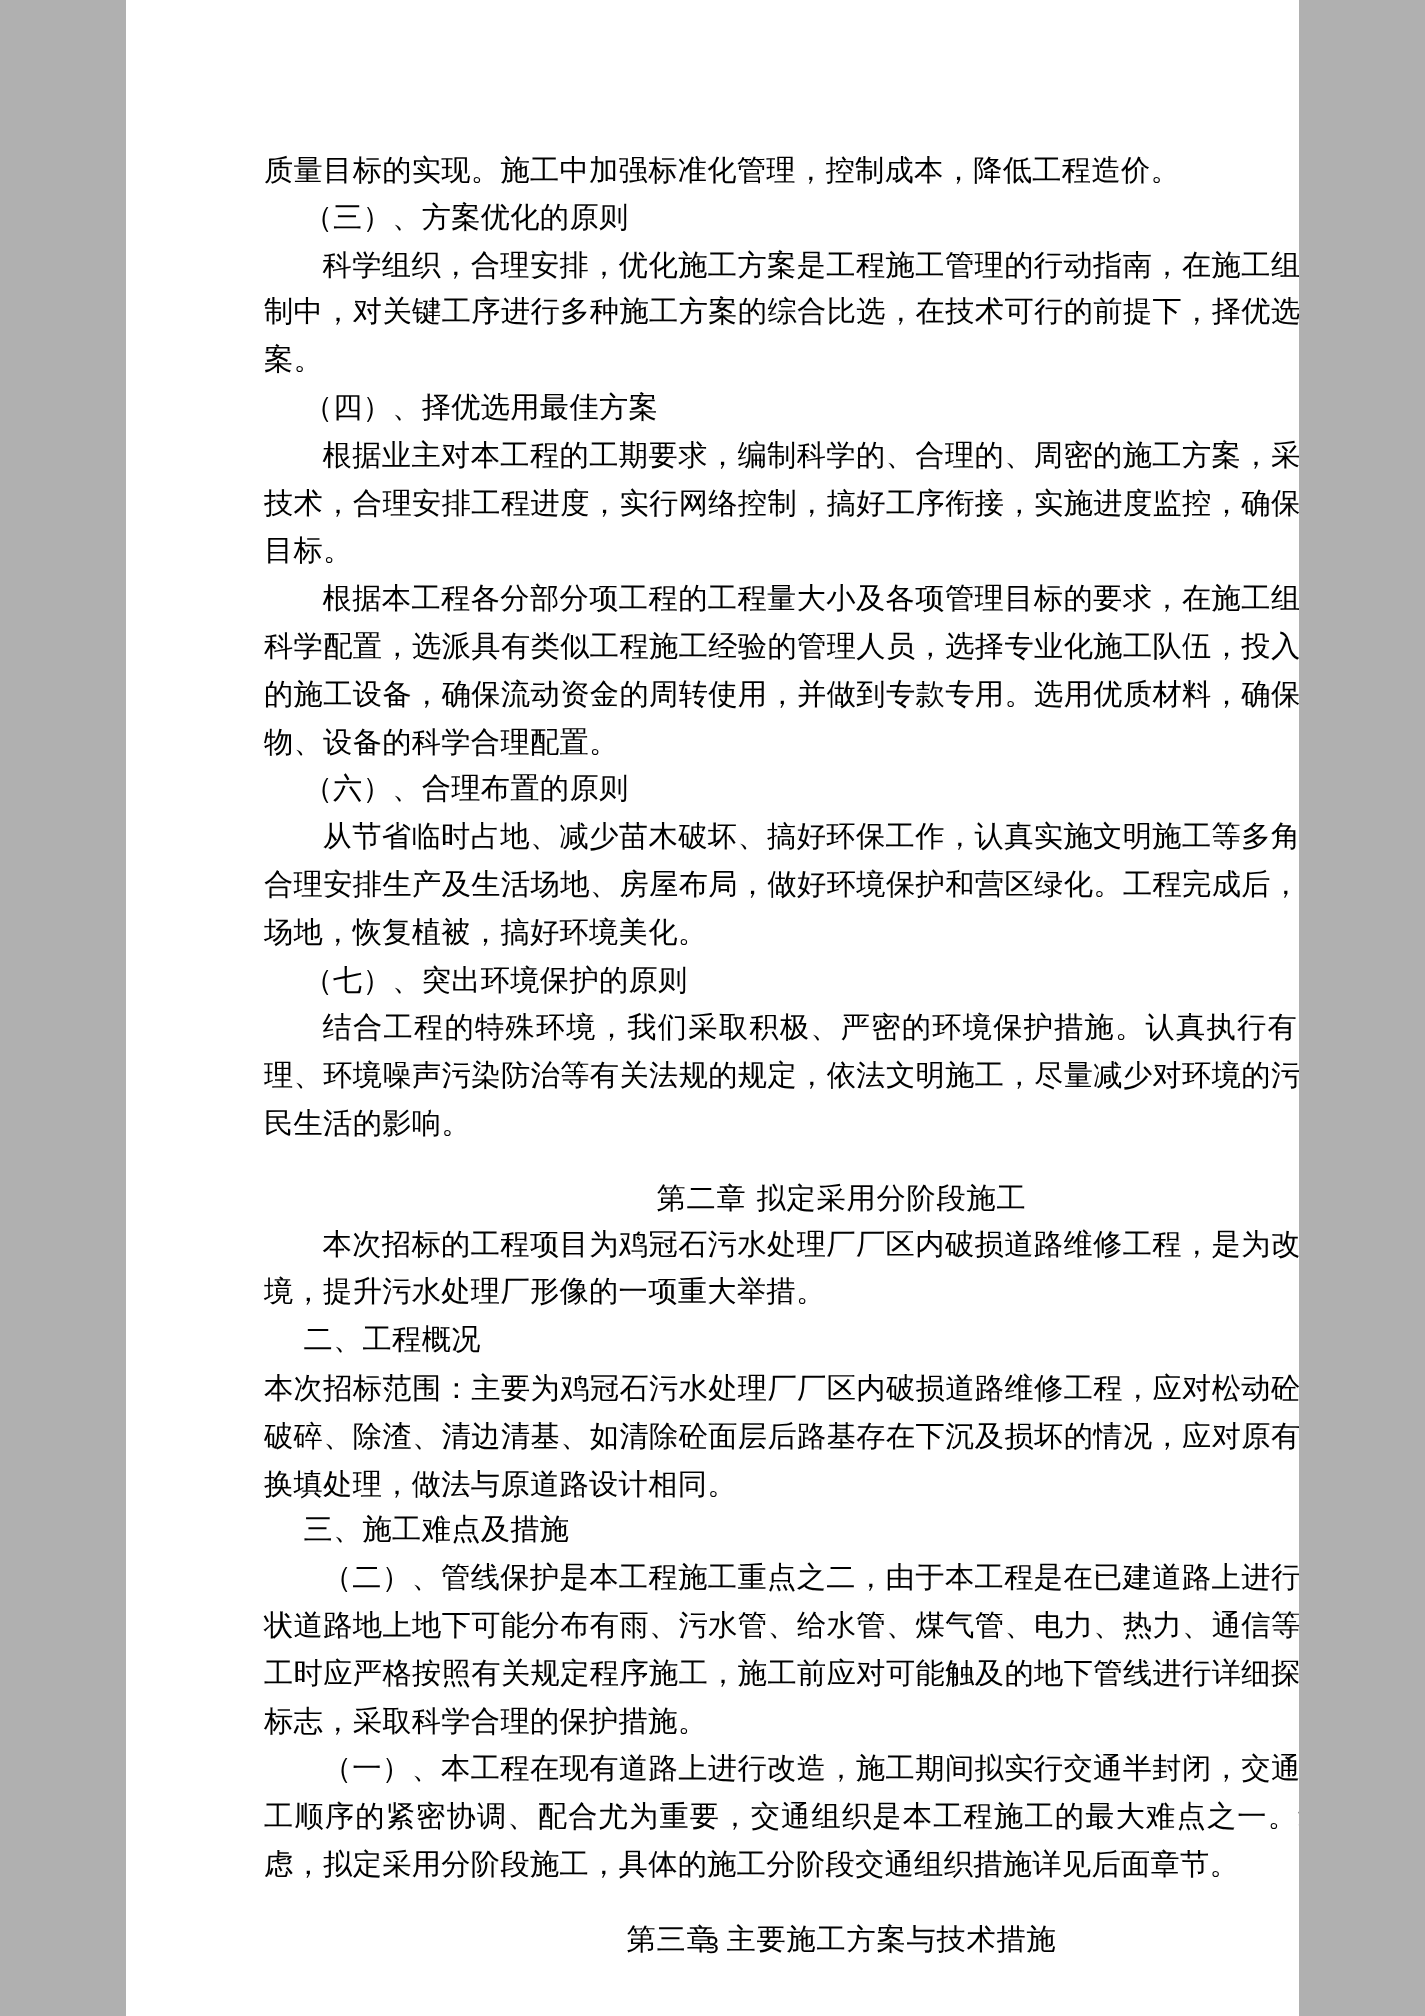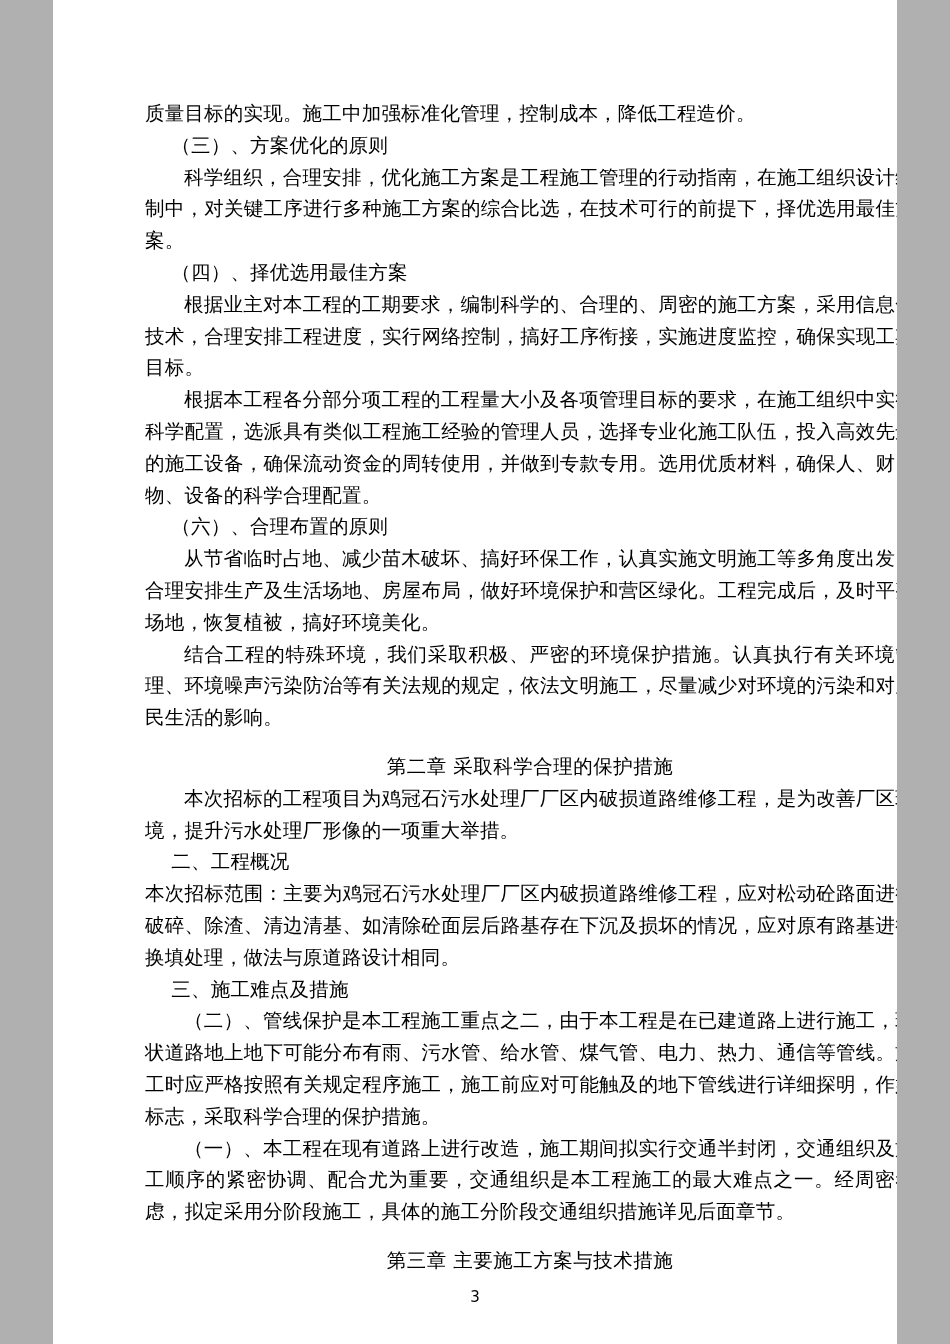--- a/index.html
+++ b/index.html
@@ -1,21 +1,21 @@
 <!DOCTYPE html>
 <html><head>
 <meta charset="utf-8">
 <style>
   html, body {
     margin: 0;
     padding: 0;
     background: #b0b0b0;
   }
   .page {
-    width: 844px;
+    width: 782px;
     height: 1344px;
     background: #ffffff;
     position: relative;
     box-sizing: border-box;
     margin: 0 auto;
     overflow: hidden;
   }
   .content {
     position: absolute;
     left: 92px;
@@ -72,25 +72,26 @@
   <div class="content doc-text">
 
     <p class="para">质量目标的实现。施工中加强标准化管理，控制成本，降低工程造价。</p>
     <p class="indent-sm">（三）、方案优化的原则</p>
     <p class="indent1">科学组织，合理安排，优化施工方案是工程施工管理的行动指南，在施工组织设计编制中，对关键工序进行多种施工方案的综合比选，在技术可行的前提下，择优选用最佳方案。</p>
     <p class="indent-sm">（四）、择优选用最佳方案</p>
     <p class="indent1">根据业主对本工程的工期要求，编制科学的、合理的、周密的施工方案，采用信息化技术，合理安排工程进度，实行网络控制，搞好工序衔接，实施进度监控，确保实现工期目标。</p>
     <p class="indent1">根据本工程各分部分项工程的工程量大小及各项管理目标的要求，在施工组织中实行科学配置，选派具有类似工程施工经验的管理人员，选择专业化施工队伍，投入高效先进的施工设备，确保流动资金的周转使用，并做到专款专用。选用优质材料，确保人、财、物、设备的科学合理配置。</p>
     <p class="indent-sm">（六）、合理布置的原则</p>
     <p class="indent1">从节省临时占地、减少苗木破坏、搞好环保工作，认真实施文明施工等多角度出发，合理安排生产及生活场地、房屋布局，做好环境保护和营区绿化。工程完成后，及时平整场地，恢复植被，搞好环境美化。</p>
+    <p class="indent-sm">（七）、突出环境保护的原则</p>
     <p class="indent1">结合工程的特殊环境，我们采取积极、严密的环境保护措施。认真执行有关环境管理、环境噪声污染防治等有关法规的规定，依法文明施工，尽量减少对环境的污染和对居民生活的影响。</p>
 
     <div class="gap"></div>
 
-    <p class="chapter-head">第二章   采取科学合理的保护措施</p>
+    <p class="chapter-head">第二章   拟定采用分阶段施工</p>
     <p class="indent1">本次招标的工程项目为鸡冠石污水处理厂厂区内破损道路维修工程，是为改善厂区环境，提升污水处理厂形像的一项重大举措。</p>
     <p class="indent-sm">二、工程概况</p>
     <p class="para">本次招标范围：主要为鸡冠石污水处理厂厂区内破损道路维修工程，应对松动砼路面进行破碎、除渣、清边清基、如清除砼面层后路基存在下沉及损坏的情况，应对原有路基进行换填处理，做法与原道路设计相同。</p>
     <p class="indent-sm">三、施工难点及措施</p>
     <p class="indent1">（二）、管线保护是本工程施工重点之二，由于本工程是在已建道路上进行施工，现状道路地上地下可能分布有雨、污水管、给水管、煤气管、电力、热力、通信等管线。施工时应严格按照有关规定程序施工，施工前应对可能触及的地下管线进行详细探明，作好标志，采取科学合理的保护措施。</p>
     <p class="indent1">（一）、本工程在现有道路上进行改造，施工期间拟实行交通半封闭，交通组织及施工顺序的紧密协调、配合尤为重要，交通组织是本工程施工的最大难点之一。经周密考虑，拟定采用分阶段施工，具体的施工分阶段交通组织措施详见后面章节。</p>
 
     <div class="gap"></div>
 
     <p class="chapter-head">第三章    主要施工方案与技术措施</p>

